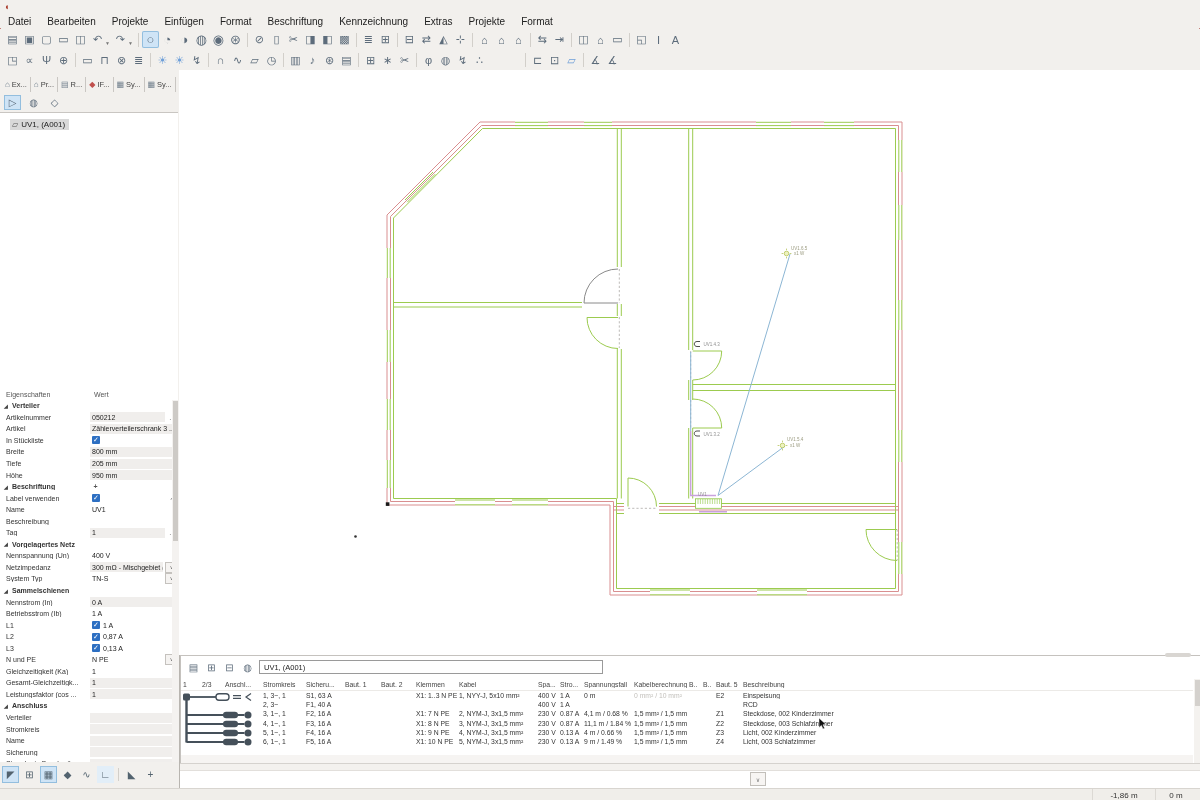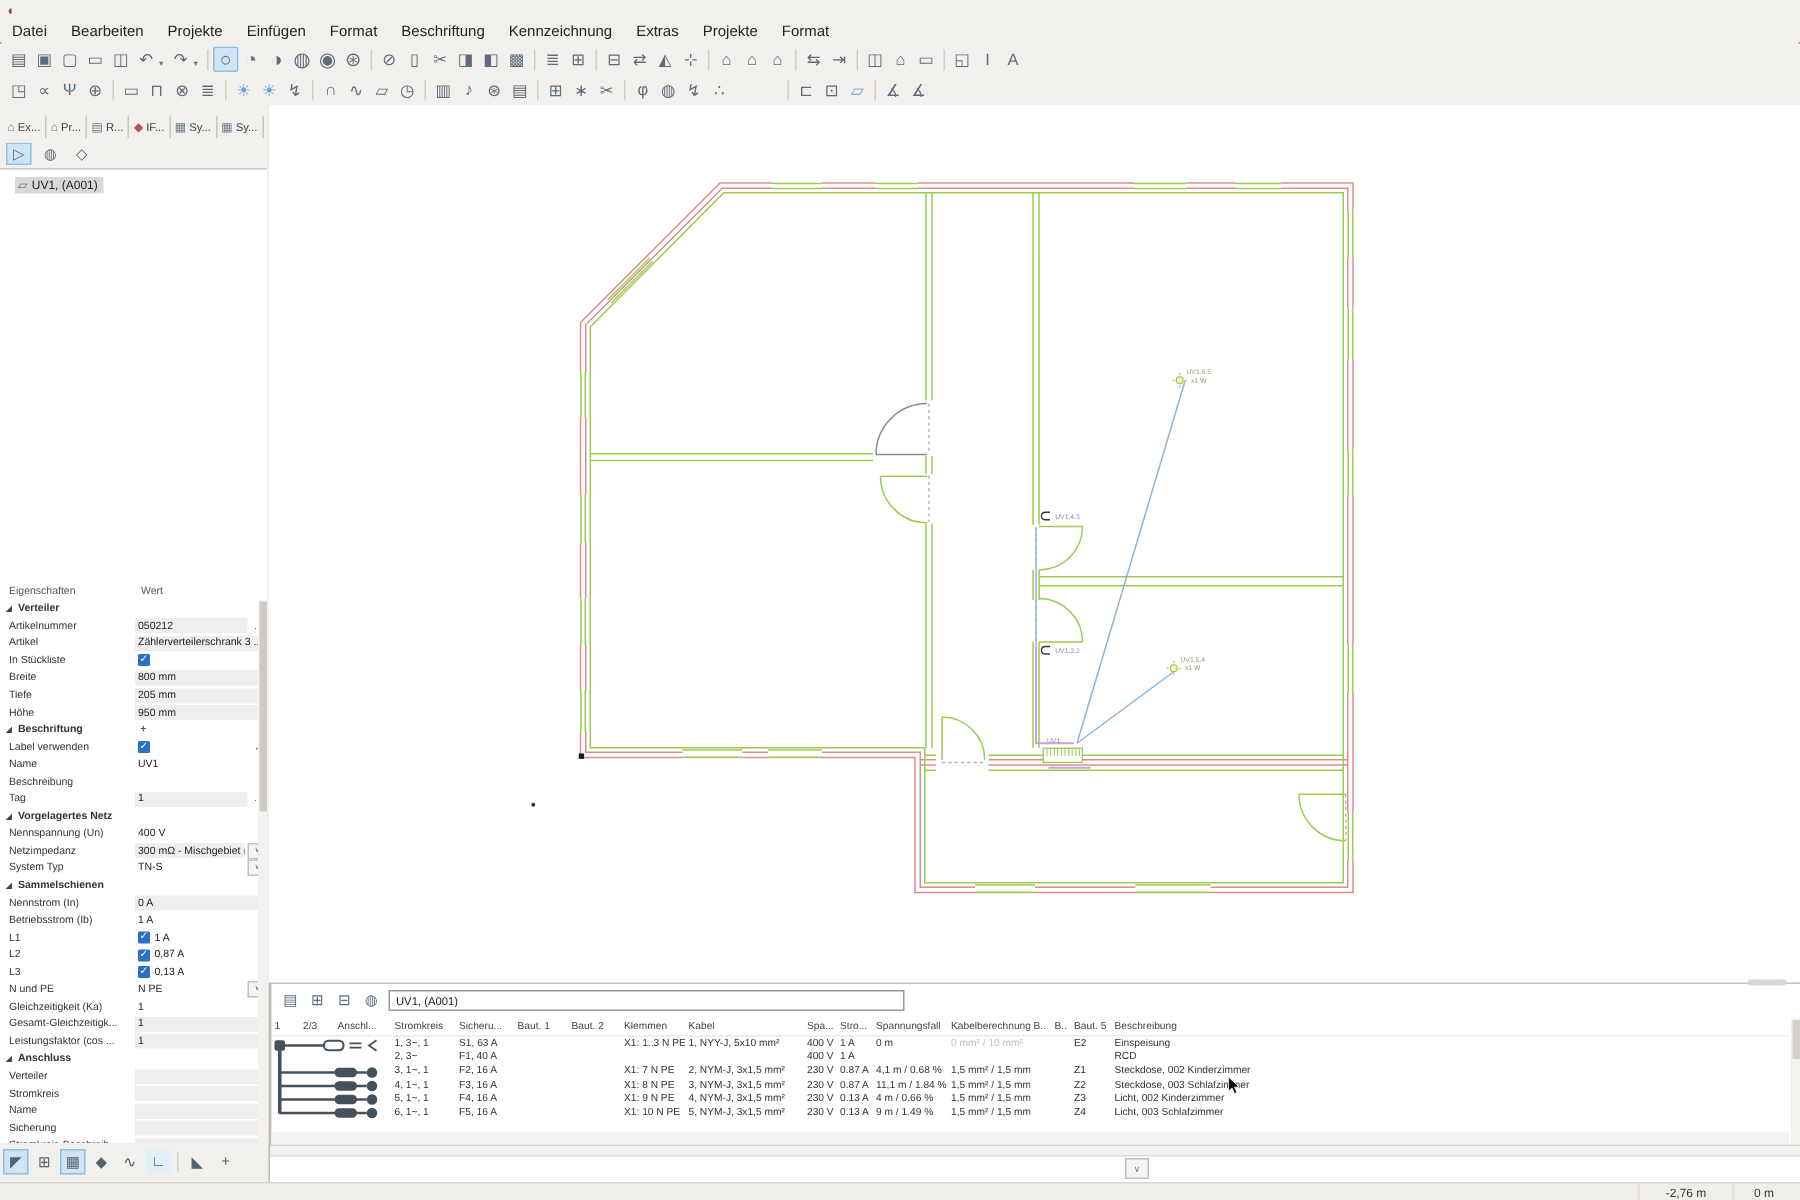--- a/index.html
+++ b/index.html
@@ -747,15 +747,15 @@
     </div>
 </div>
 
 <div class="abs" id="bottom-strip">
   <div id="strip-band"></div>
   <div id="strip-dd">∨</div>
 </div>
 
 <div class="abs" id="statusbar">
   <span class="scell" id="scell-x">6,781 m</span>
-  <span class="scell" id="scell-y">-2,76 m</span>
+  <span class="scell" id="scell-y">-1,86 m</span>
   <span class="scell" id="scell-z">0 m</span>
 </div>
 
 </body></html>

